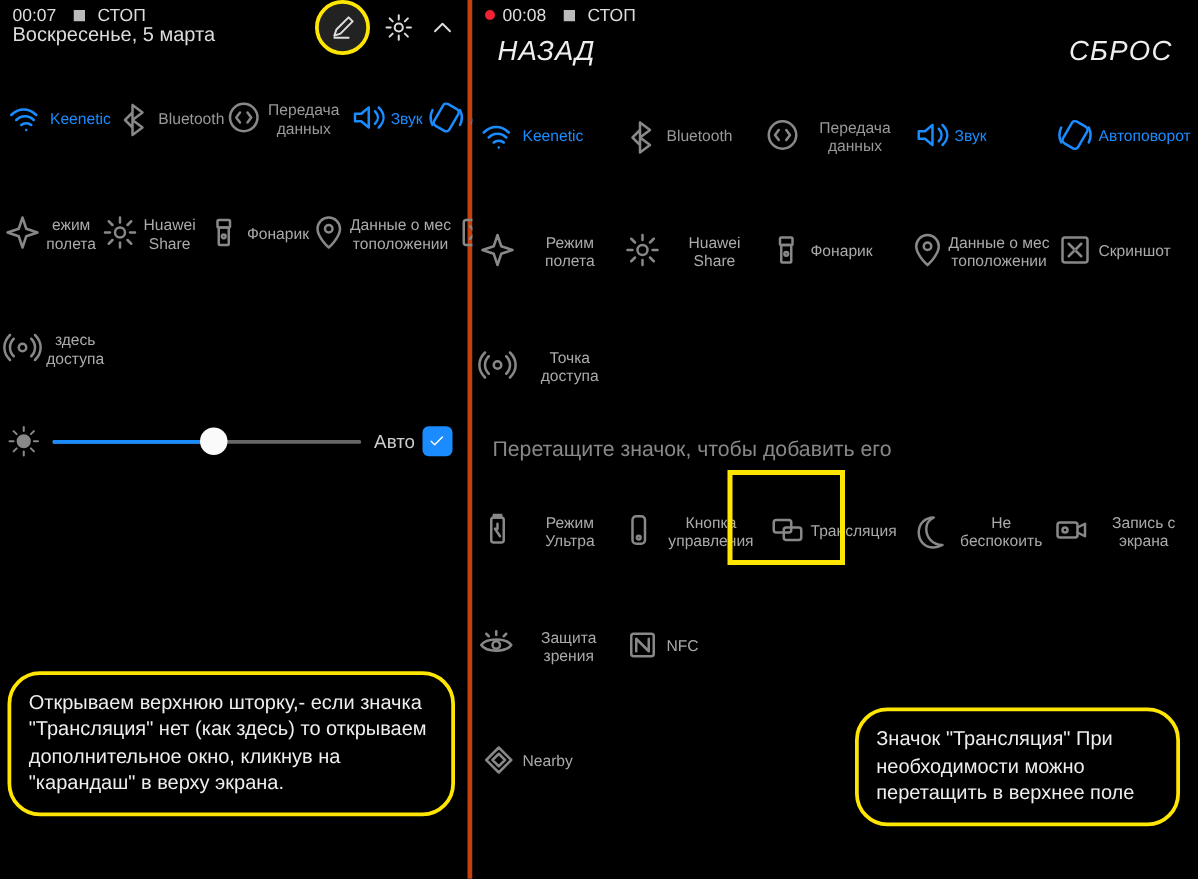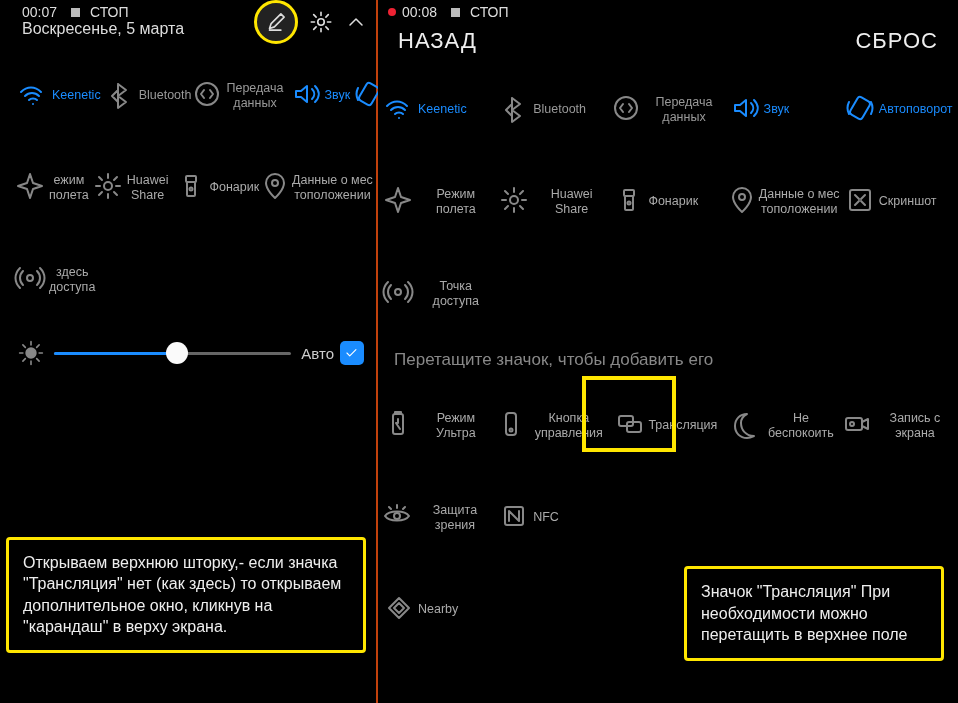--- a/index.html
+++ b/index.html
@@ -10,21 +10,21 @@
     height: 703px;
     display: flex;
     overflow: hidden;
     color: #ccc;
   }
   .panel {
     position: relative;
     background: #000;
     height: 703px;
   }
-  .panel-left { width: 378px; border-right: 2px solid #c2410c; padding-left: 12px; }
+  .panel-left { width: 378px; border-right: 4px solid #c2410c; }
   .panel-right { width: 604px; }
 
   
   .status {
     display: flex;
     align-items: center;
     font-size: 14px;
     padding: 4px 10px 0 10px;
     color: #ddd;
     gap: 6px;
@@ -58,20 +58,21 @@
   .edit-header {
     display: flex;
     justify-content: space-between;
     align-items: center;
     padding: 8px 20px 6px 20px;
   }
   .edit-header .big {
     font-size: 22px;
     letter-spacing: 1px;
     color: #eee;
+    font-style: italic;
   }
 
   
   .tiles {
     display: grid;
     grid-template-columns: repeat(5, 1fr);
     gap: 4px 0;
     padding: 6px 2px;
   }
   .tile {
@@ -139,21 +140,21 @@
     width: 24px; height: 24px;
     background: #1a8cff;
     border-radius: 5px;
     display:flex; align-items:center; justify-content:center;
   }
 
   
   .callout {
     position: absolute;
     border: 3px solid #ffe600;
-    border-radius: 4px;
+    border-radius: 26px;
     background: #000;
     padding: 12px 14px;
     color: #eee;
     font-size: 16px;
     line-height: 1.35;
   }
   .callout-left { left: 6px; right: 10px; bottom: 50px; }
   .callout-right { right: 14px; bottom: 42px; width: 260px; }
 
   .highlight-box {

